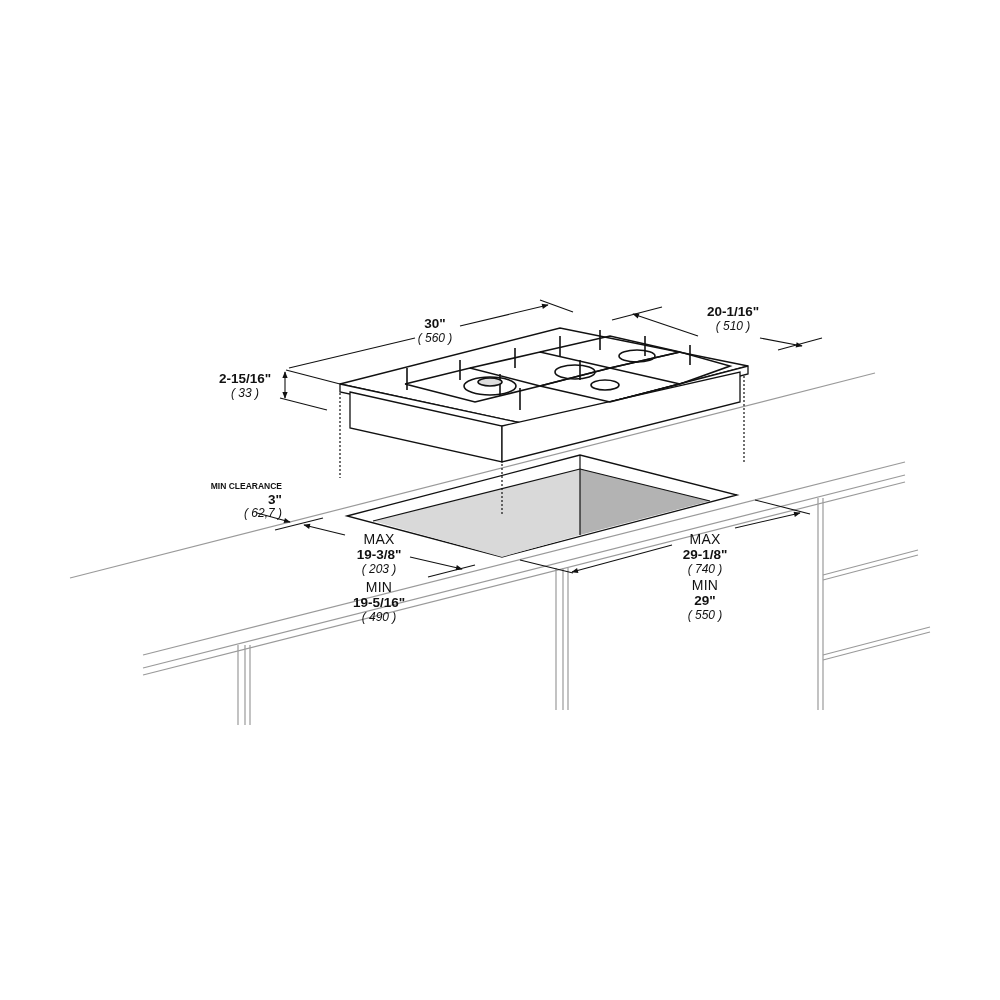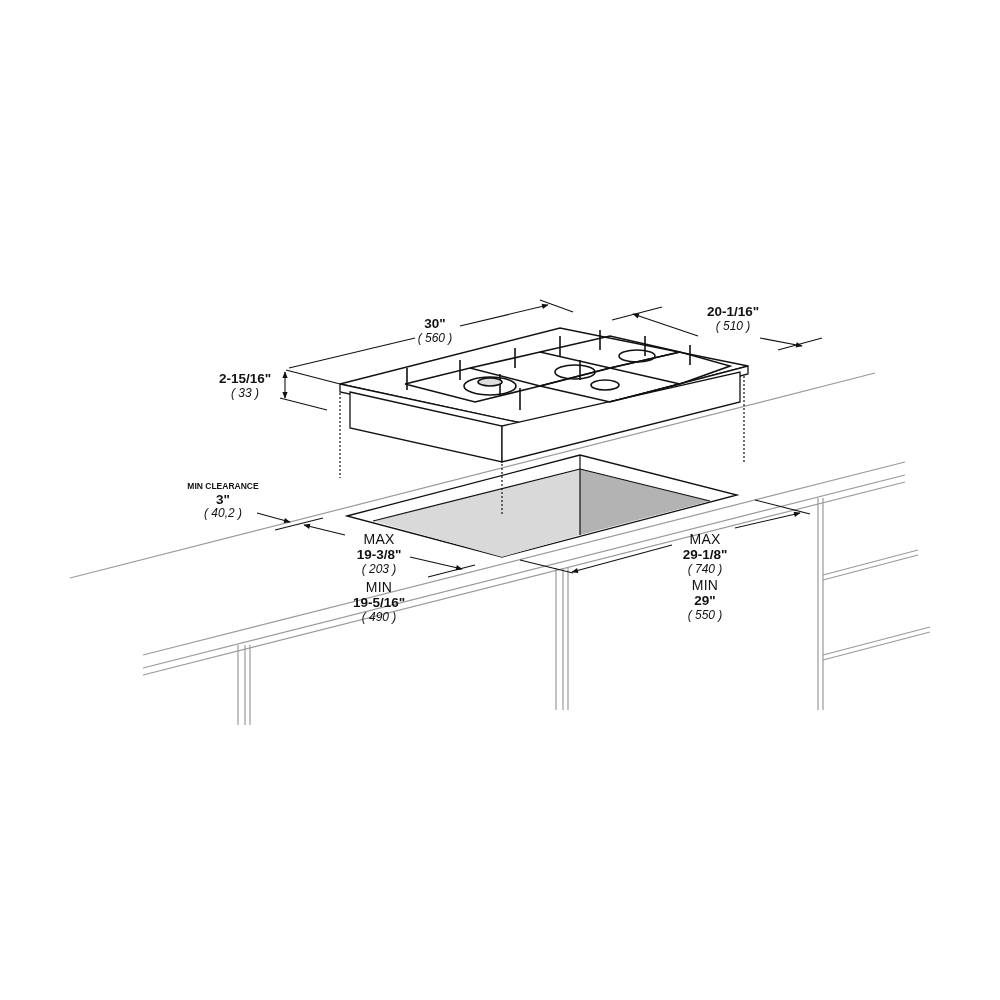--- a/index.html
+++ b/index.html
@@ -122,24 +122,24 @@
   <span class="mm">( 560 )</span>
 </div>
 <div class="lbl" style="left:697px; top:304px; width:72px;">
   <span class="big">20-1/16"</span>
   <span class="mm">( 510 )</span>
 </div>
 <div class="lbl" style="left:212px; top:371px; width:66px;">
   <span class="big">2-15/16"</span>
   <span class="mm">( 33 )</span>
 </div>
-<div class="lbl" style="left:177px; top:482px; width:92px;">
+<div class="lbl" style="left:190px; top:482px; width:92px;text-align:right;">
   <span class="tagb">MIN CLEARANCE</span>
   <span class="big">3"</span>
-  <span class="mm">( 40,2 )</span>
+  <span class="mm">( 62,7 )</span>
 </div>
 <div class="lbl" style="left:344px; top:531px; width:70px;">
   <span class="tag">MAX</span>
   <span class="big">19-3/8"</span>
   <span class="mm">( 203 )</span>
 </div>
 <div class="lbl" style="left:340px; top:579px; width:78px;">
   <span class="tag">MIN</span>
   <span class="big">19-5/16"</span>
   <span class="mm">( 490 )</span>

